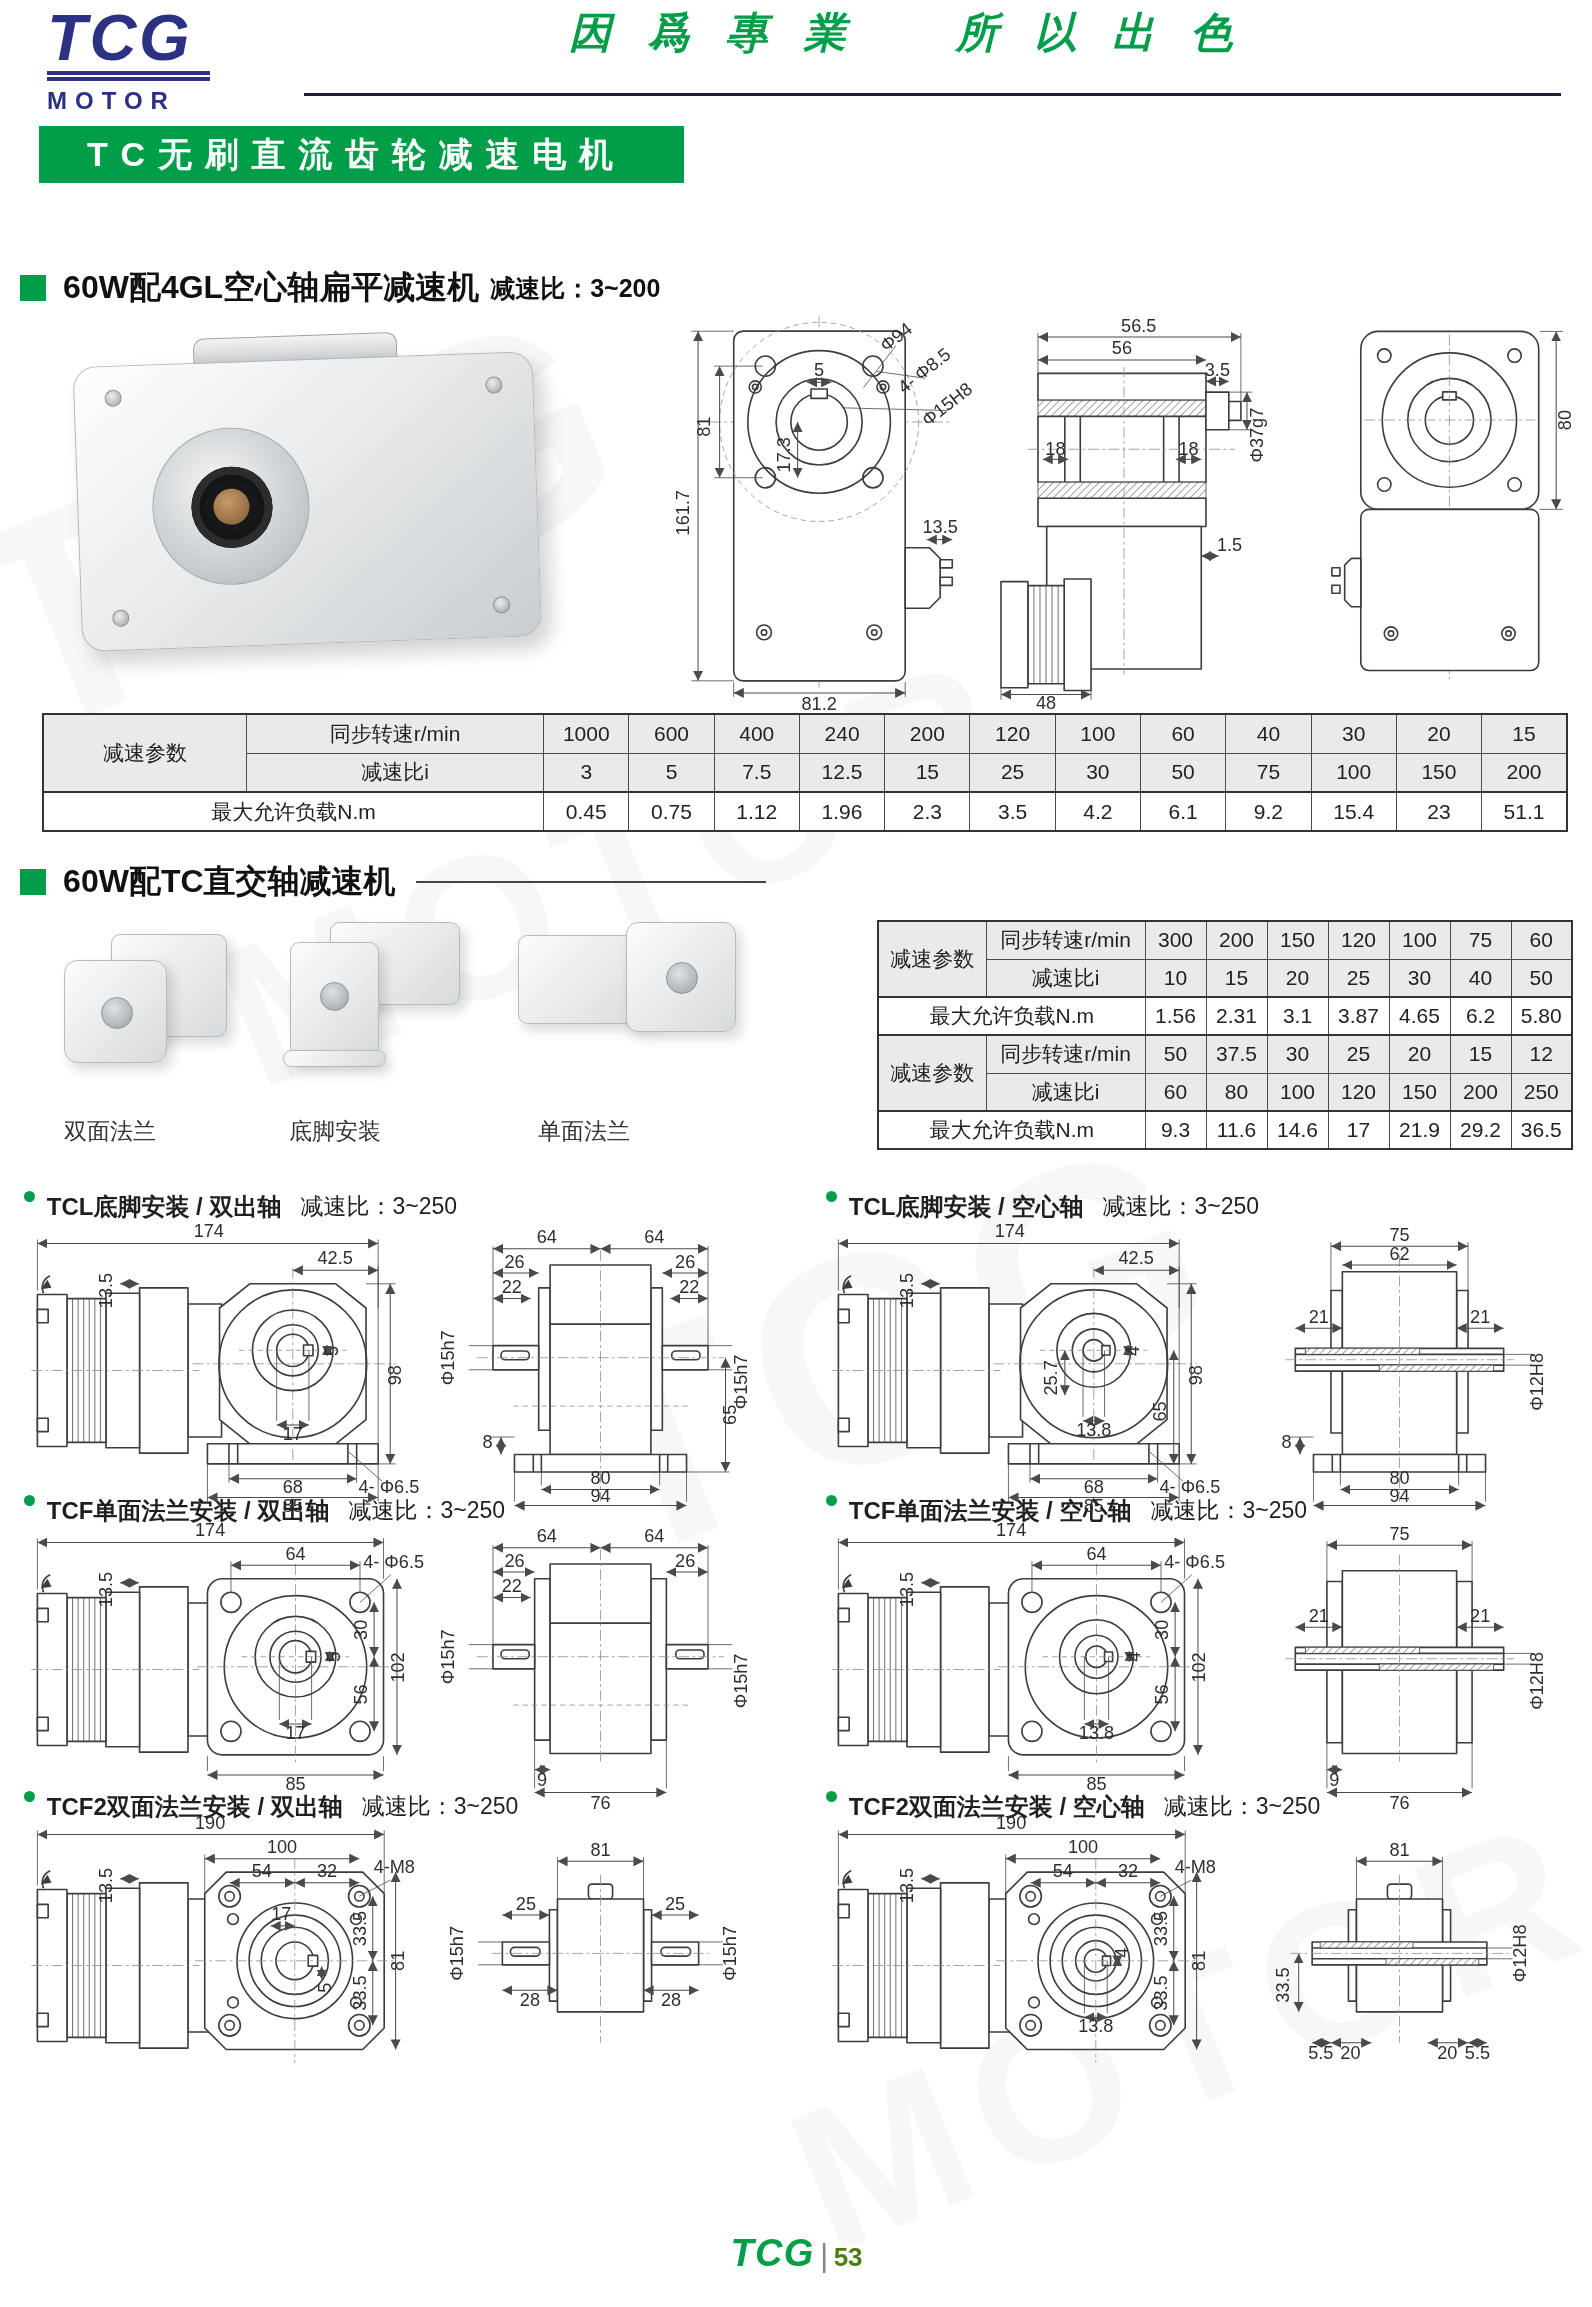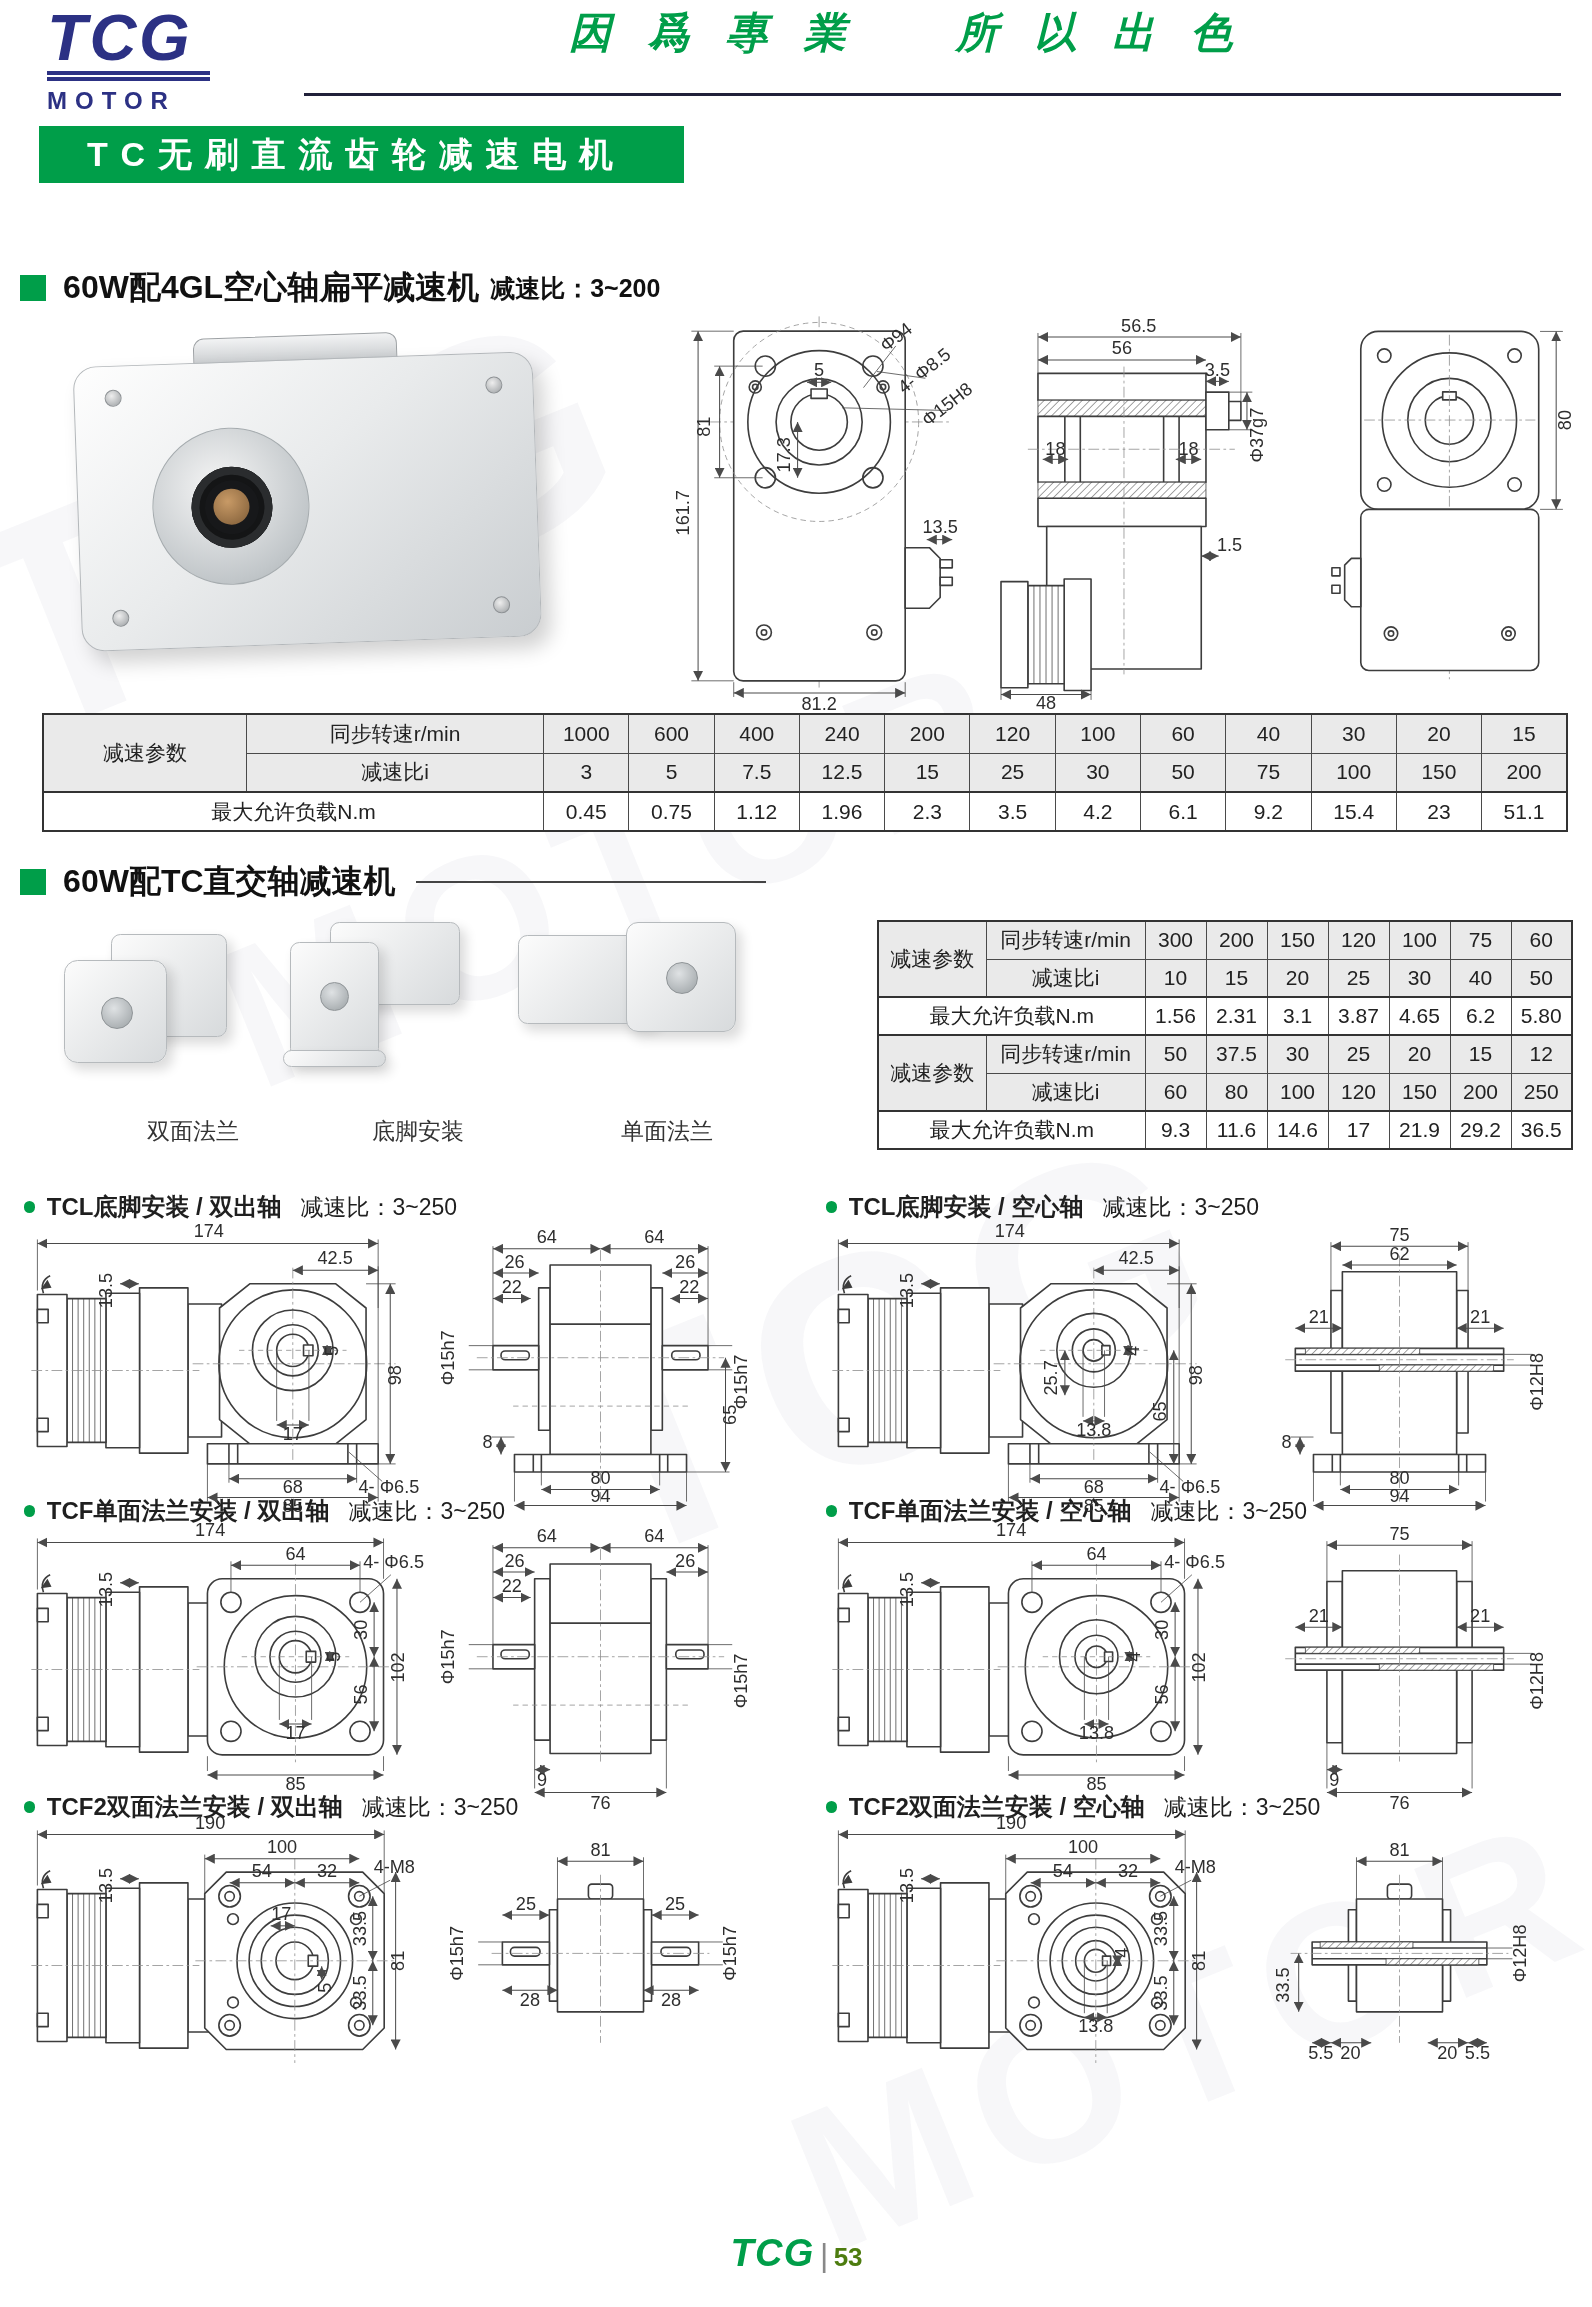--- a/index.html
+++ b/index.html
@@ -18,21 +18,21 @@
   
   .banner-cn{position:absolute;left:39px;top:126px;width:645px;height:57px;background:#009E49;color:#fff;font-size:34px;font-weight:700;letter-spacing:12.8px;line-height:57px;padding-left:48px;box-sizing:border-box;white-space:nowrap}
   .banner-en{position:absolute;left:684px;top:128px;width:639px;height:54px;border:1.3px solid #c8c8c8;box-sizing:border-box;display:flex;align-items:center;justify-content:center}
   .banner-en span{color:#a2a2a2;font-size:25.6px;letter-spacing:2px}
   
   .sec-title{position:absolute;display:flex;align-items:center;white-space:nowrap}
   .sq{width:25.6px;height:25.6px;background:#009E49;margin-right:17.5px;flex:none}
   .st{font-size:32px;font-weight:700;color:#111}
   .sr{font-size:25px;color:#111;margin-left:11px;font-weight:600}
   .s2line{height:2px;background:#444;width:350px;margin-left:20px}
-  .blk-title{position:absolute;display:flex;align-items:center;white-space:nowrap}
+  .blk-title{position:absolute;display:flex;align-items:flex-start;white-space:nowrap}
   .dot{width:11.4px;height:11.4px;border-radius:50%;background:#009E49;margin-right:11.4px;flex:none}
   .bt{font-size:24px;font-weight:600;color:#1f1f1f}
   .br{font-size:23px;color:#1f1f1f;margin-left:19px;font-weight:500}
   
   table.spec{position:absolute;border-collapse:collapse;table-layout:fixed;background:#fff;border:2px solid #333}
   .spec td{border:1.3px solid #4a4a4a;text-align:center;font-size:21px;color:#222;padding:0;overflow:hidden}
   .spec tr.gray td{background:#eaeaea}
   .spec tr.thick td{border-top:2.7px solid #333}
   #t1{left:42px;top:713px;width:1526px}
   #t1 tr{height:39px}
@@ -54,21 +54,21 @@
   .p1-handle{position:absolute;left:121px;top:10.8px;width:202px;height:36px;border-radius:10.8px;background:linear-gradient(180deg,#f2f3f4,#b9bdc0);border:1.3px solid #9da1a4}
   .p1-body{position:absolute;left:0;top:35px;width:458px;height:283px;border-radius:23px;background:linear-gradient(140deg,#fefefe 0%,#e9ebec 45%,#c9cdd0 100%);border:1.3px solid #b3b7ba;box-shadow:9.4px 12px 20px rgba(0,0,0,.18)}
   .p1-boss{position:absolute;left:74px;top:65px;width:155px;height:155px;border-radius:50%;background:radial-gradient(circle at 42% 38%,#f6f6f6,#c2c7ca 70%,#aab0b3);border:1.3px solid #a5abae}
   .p1-hole{position:absolute;left:50%;top:50%;width:81px;height:81px;margin:-40px 0 0 -40px;border-radius:50%;background:#17181a;box-shadow:inset 0 0 0 8px #2a2c2e,inset 0 0 0 13.5px #141516}
   .p1-bush{position:absolute;left:50%;top:50%;width:36px;height:36px;margin:-18px 0 0 -18px;border-radius:50%;background:radial-gradient(circle at 40% 35%,#c89a66,#7d5b36)}
   .p1-screw{position:absolute;width:15px;height:15px;border-radius:50%;background:radial-gradient(circle at 40% 35%,#eee,#9b9fa2);border:0.7px solid #8d9194}
   
   .ph{position:absolute}
   .ph .pl{position:absolute;border-radius:9.4px;background:linear-gradient(135deg,#fcfcfc,#d7dadc);border:1.3px solid #b6babd;box-shadow:5.4px 6.7px 12px rgba(0,0,0,.14)}
   .ph .shaft{position:absolute;border-radius:50%;background:radial-gradient(circle at 40% 35%,#dfe2e4,#9aa0a3);border:1.3px solid #8f9497}
-  .pcap{position:absolute;font-size:23px;color:#333;width:175px;text-align:right}
+  .pcap{position:absolute;font-size:23px;color:#333;width:175px;text-align:left}
   
   .pfoot{position:absolute;top:2232px;left:0;width:100%;display:flex;justify-content:center;align-items:baseline}
   .f-brand{font:italic 900 38px "Liberation Sans",sans-serif;color:#009E49;letter-spacing:1.3px}
   .f-sep{font-size:32px;color:#888;margin:0 5.4px}
   .f-page{font-size:26px;font-weight:700;color:#4d7c0f}
 </style>
 </head>
 <body>
 
 <div class="page">

